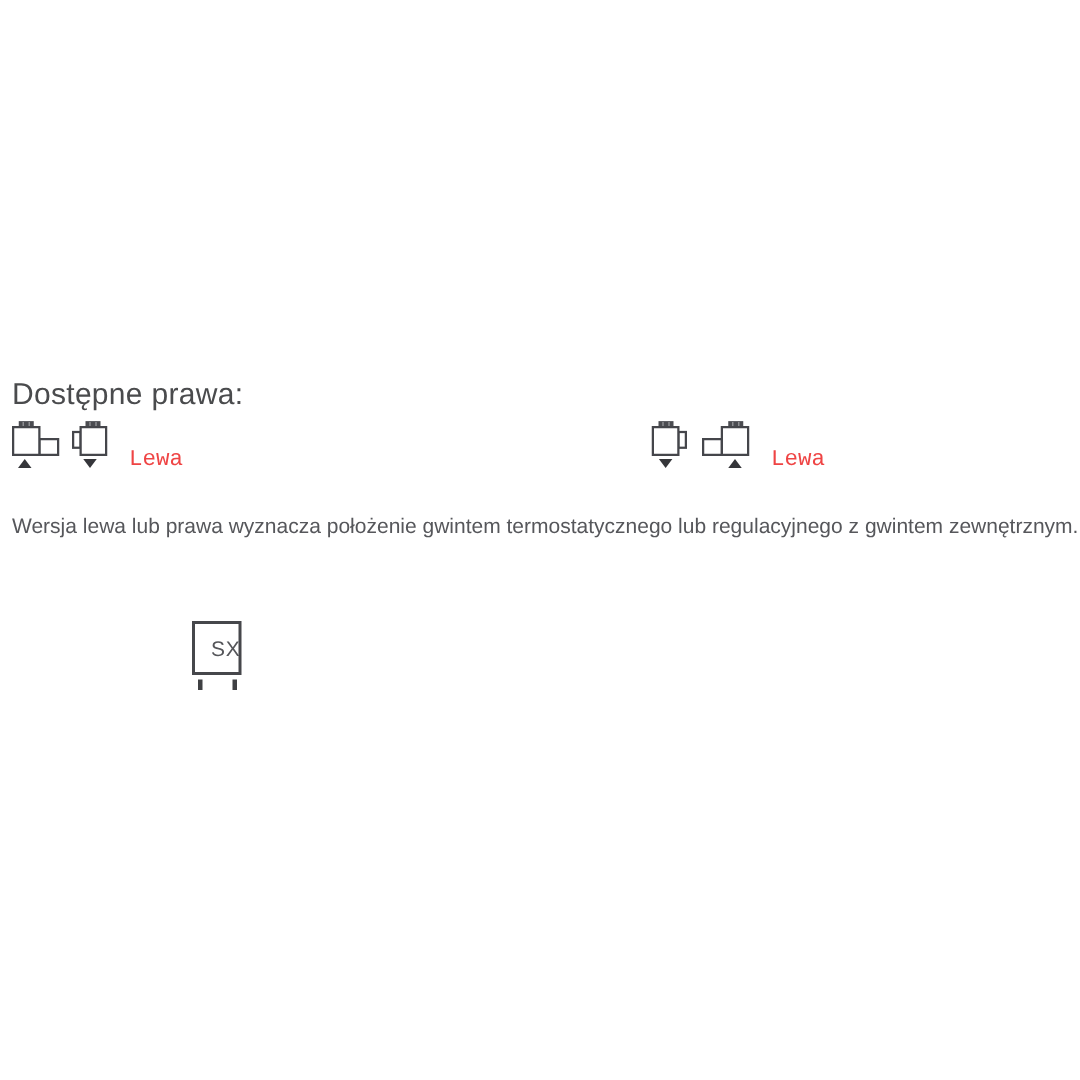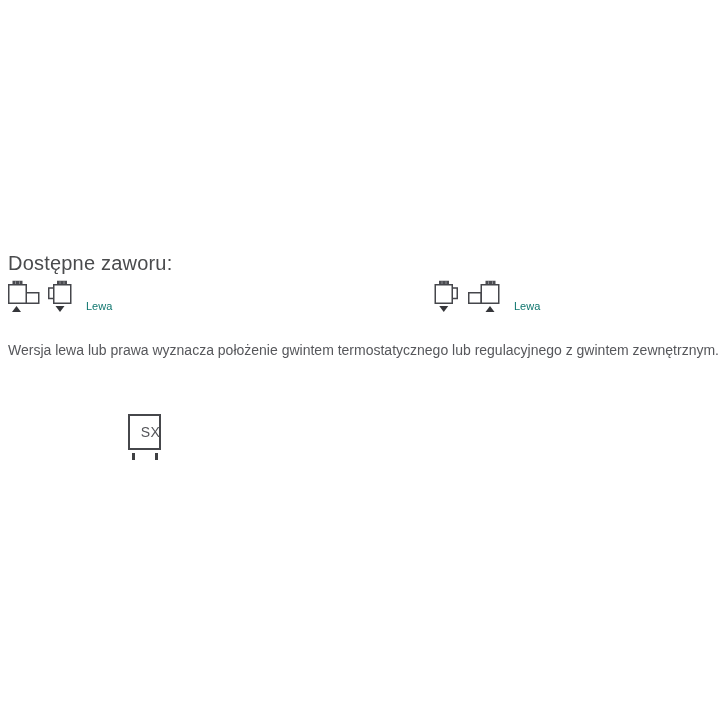--- a/index.html
+++ b/index.html
@@ -46,24 +46,25 @@
   .valve-icon .cap { fill: #4b4c51; stroke: none; }
   .valve-icon .cap-ridge { stroke: #8d8e92; stroke-width: 1; }
   .valve-icon .flow-tri { fill: #35363a; stroke: none; }
 
   .gap-sm { margin-left: 8px; }
   .gap-md { margin-left: 10px; }
 
   .version-label {
     margin-left: 14px;
     margin-bottom: -2px;
-    font-size: 11px;
-    color: #0f766e;
+    font-size: 15px;
+    color: #ef4444;
     line-height: 17px;
     white-space: nowrap;
+    font-family: Liberation Mono, monospace;
   }
 
   #description {
     position: absolute;
     left: 8px;
     top: 341px;
     width: 706px;
     margin: 0;
     font-size: 14px;
     line-height: 18px;
@@ -98,21 +99,21 @@
     background: #3f4043;
   }
   #pipe-stub-left  { left: 132px; }
   #pipe-stub-right { left: 155px; }
 </style>
 </head>
 <body>
 
 <div id="page">
 
-  <h2 id="versions-heading" class="section-heading">Dostępne zaworu:</h2>
+  <h2 id="versions-heading" class="section-heading">Dostępne prawa:</h2>
 
   <div class="version-group" id="version-group-left">
     <svg class="valve-icon" width="32" height="33" viewBox="0 0 32 33">
       <rect class="cap" x="4.5" y="0.75" width="10" height="4.5"></rect>
       <line class="cap-ridge" x1="7.5" y1="1.25" x2="7.5" y2="4.75"></line>
       <line class="cap-ridge" x1="11.5" y1="1.25" x2="11.5" y2="4.75"></line>
       <rect class="outline" x="18.25" y="12.75" width="12.5" height="10.5"></rect>
       <rect class="outline" x="0.75" y="4.75" width="17.5" height="18.5"></rect>
       <polygon class="flow-tri" points="4,32 13,32 8.5,26"></polygon>
     </svg>

